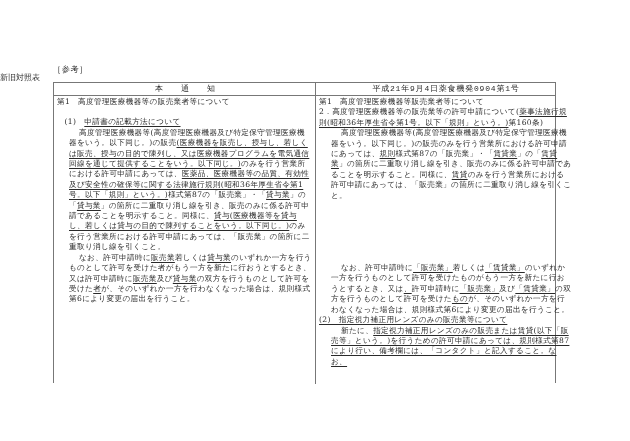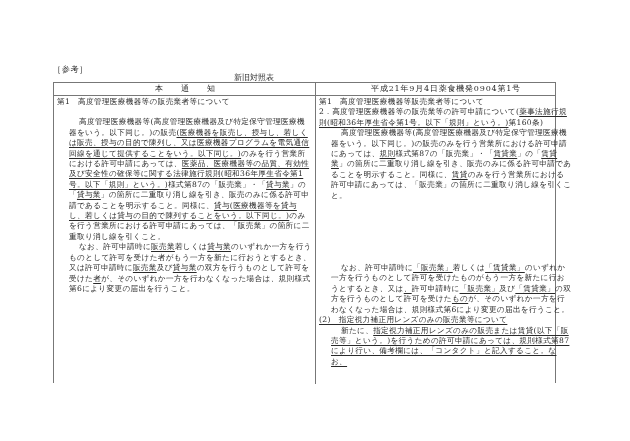--- a/index.html
+++ b/index.html
@@ -1,30 +1,30 @@
 <!DOCTYPE html>
 <html><head>
 <meta charset="utf-8">
 <style>
   html, body { margin: 0; padding: 0; }
   body {
     width: 630px; height: 441px; background: #ffffff; position: relative; overflow: hidden;
     font-family: "DejaVu Serif", "Liberation Serif", serif; color: #2a2a2a;
   }
   .note { position: absolute; left: 53px; top: 64px; font-size: 8.2px; letter-spacing: 0.5px; }
-  .caption { position: absolute; left: 0; width: 508px; top: 72px; text-align: center; font-size: 8px; font-family: Liberation Serif, serif; }
+  .caption { position: absolute; left: 0; width: 508px; top: 72px; text-align: left; font-size: 8px; font-family: Liberation Serif, serif; }
   .table {
     position: absolute; left: 53px; top: 82px; width: 503px; height: 301px;
     border-left: 1px solid #777; border-right: 1px solid #777; border-top: 1px solid #777;
     box-sizing: border-box;
   }
   .hrow { position: absolute; left: 0; top: 0; width: 100%; height: 13px; border-bottom: 1px solid #777; box-sizing: border-box; }
   .hcell { position: absolute; top: 0; height: 12px; line-height: 12px; text-align: center; font-size: 8px; }
   .hcell.left { left: 0; width: 262px; letter-spacing: 18px; text-indent: 18px; }
-  .hcell.right { left: 262px; width: 260px; letter-spacing: 0.8px; }
+  .hcell.right { left: 262px; width: 260px; letter-spacing: 0.8px; font-family: Liberation Mono, monospace; }
   .divider { position: absolute; left: 261px; top: 0; width: 1px; height: 301px; background: #777; }
   .col { position: absolute; top: 14px; font-size: 7.6px; line-height: 10.4px; letter-spacing: 0.35px; }
   .col.left { left: 3px; width: 255px; }
   .col.right { left: 265px; width: 253px; }
   .p { margin: 0; white-space: normal; }
   .ind1 { padding-left: 2px; }
   .body-ind { padding-left: 12px; }
   .first-ind { text-indent: 10px; }
   u { text-decoration: underline; text-underline-offset: 1.5px; text-decoration-thickness: 0.6px; }
   .gap { height: 10px; }
@@ -38,20 +38,21 @@
 <div class="table">
   <div class="hrow">
     <div class="hcell left">本通知</div>
     <div class="hcell right">平成21年9月4日薬食機発0904第1号</div>
   </div>
   <div class="divider"></div>
 
   <div class="col left">
     <p class="p">第1　高度管理医療機器等の販売業者等について</p>
     <div class="gap"></div>
+    <p class="p ind1">&nbsp;&nbsp;<span>(1)　</span><u>申請書の記載方法について</u></p>
     <p class="p body-ind first-ind"><span>高度管理医療機器等(高度管理医療機器及び特定保守管理医療機器をいう。以下同じ。)の販売</span><u>(医療機器を販売し、授与し、若しくは販売、授与の目的で陳列し、又は医療機器プログラムを電気通信回線を通じて提供することをいう。以下同じ。)</u><span>のみを行う営業所における許可申請にあっては、</span><u>医薬品、医療機器等の品質、有効性及び安全性の確保等に関する法律施行規則(昭和36年厚生省令第1号。以下「規則」という。)</u><span>様式第87の「販売業」・「</span><u>貸与業</u><span>」の「</span><u>貸与業</u><span>」の箇所に二重取り消し線を引き、販売のみに係る許可申請であることを明示すること。同様に、</span><u>貸与(医療機器等を貸与し、若しくは貸与の目的で陳列することをいう。以下同じ。)</u><span>のみを行う営業所における許可申請にあっては、「販売業」の箇所に二重取り消し線を引くこと。</span></p>
     <p class="p body-ind first-ind"><span>なお、許可申請時に</span><u>販売業</u><span>若しくは</span><u>貸与業</u><span>のいずれか一方を行うものとして許可を受けた者がもう一方を新たに行おうとするとき、又は許可申請時に</span><u>販売業</u><span>及び</span><u>貸与業</u><span>の双方を行うものとして許可を受けた</span><u>者</u><span>が、そのいずれか一方を行わなくなった場合は、規則様式第6により変更の届出を行うこと。</span></p>
     <div class="gap"></div>
   </div>
 
   <div class="col right">
     <p class="p">第1　高度管理医療機器等販売業者等について</p>
     <p class="p"><span>2．高度管理医療機器等の販売業等の許可申請について(</span><u>薬事法施行規則(昭和36年厚生省令第1号。以下「規則」という。)</u><span>第160条)</span></p>
     <p class="p body-ind first-ind"><span>高度管理医療機器等(高度管理医療機器及び特定保守管理医療機器をいう。以下同じ。)の販売のみを行う営業所における許可申請にあっては、</span><u>規則</u><span>様式第87の「販売業」・「</span><u>賃貸業</u><span>」の「</span><u>賃貸業</u><span>」の箇所に二重取り消し線を引き、販売のみに係る許可申請であることを明示すること。同様に、</span><u>賃貸</u><span>のみを行う営業所における許可申請にあっては、「販売業」の箇所に二重取り消し線を引くこと。</span></p>
     <div class="gap" style="height:62px"></div>

